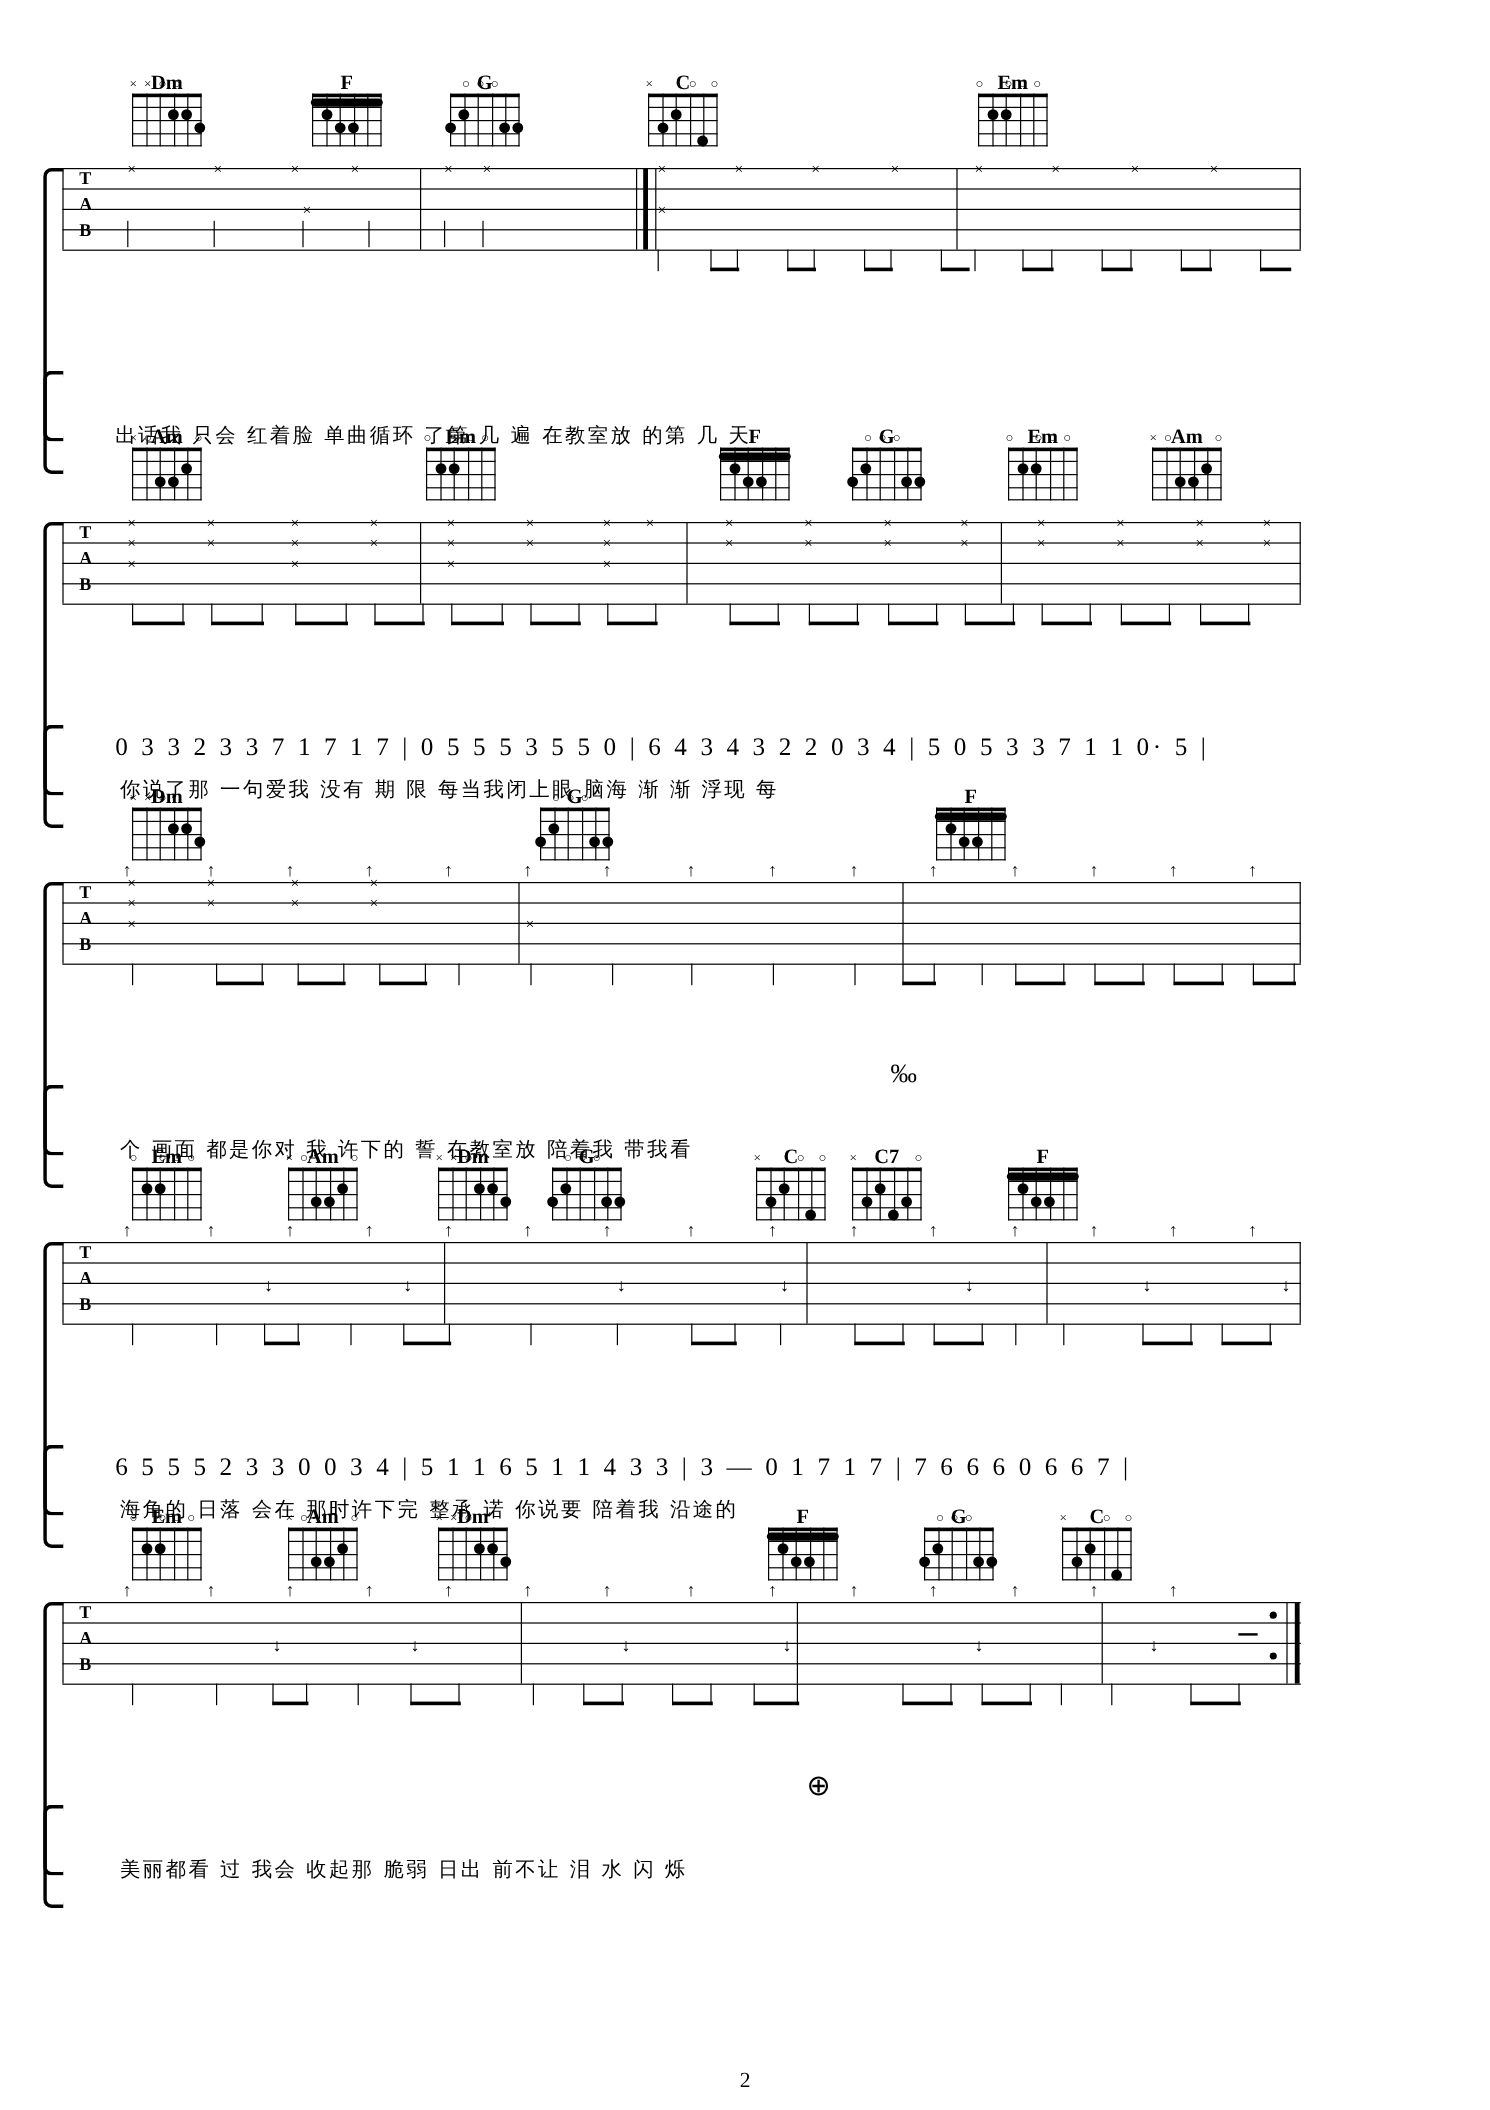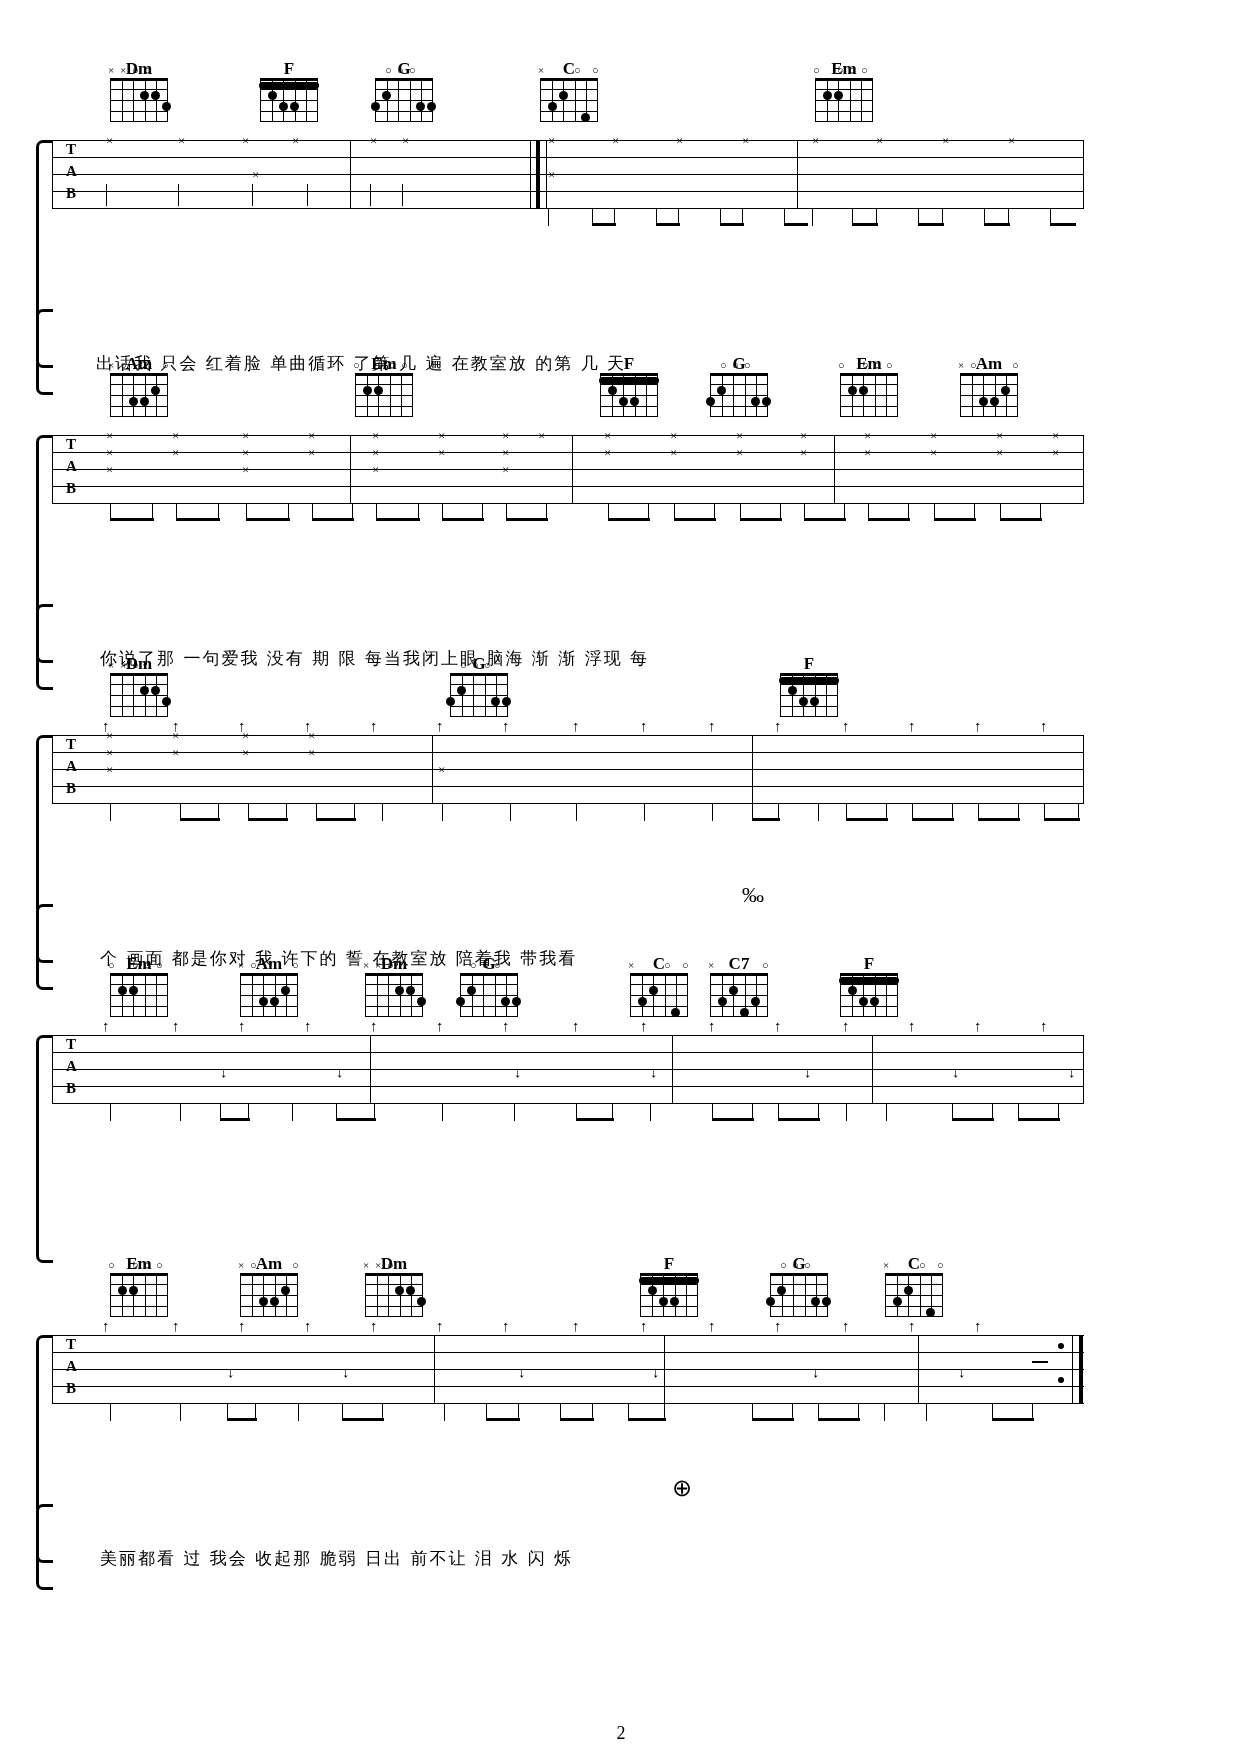--- a/index.html
+++ b/index.html
@@ -471,20 +471,21 @@
       <div class="beam" style="left:622px;top:83px;width:42px;"></div>
         <div class="beam" style="left:688px;top:83px;width:42px;"></div>
       <div class="beam" style="left:752px;top:83px;width:42px;"></div>
         <div class="beam" style="left:816px;top:83px;width:42px;"></div>
       <div class="beam" style="left:882px;top:83px;width:42px;"></div>
         <div class="beam" style="left:948px;top:83px;width:42px;"></div>
     </div>
 
     <div class="numrow" style="left:0;top:255px;width:1242px;height:80px;">
       <div class="brace" style="top:-6px;height:80px;"></div>
+      <div style="position:absolute;left:96px;top:0;font-size:21px;letter-spacing:3px;white-space:nowrap;">0 3 3 2 3 3 7 1 7 1 7 | 0 5 5 5 3 5 5 0 | 6 4 3 4 3 2 2 0 3 4 | 5 0 5 3 3 7 1 1 0· 5 |</div>
       <div class="lyr" style="left:100px;top:40px;letter-spacing:2px;white-space:nowrap;">你说了那 一句爱我 没有 期 限   每当我闭上眼 脑海 渐 渐 浮现    每</div>
     </div>
   </div>
 
   <div class="system" style="position:absolute;left:0;top:655px;width:1242px;height:290px;">
 
     <div class="chord" style="left:108px;top:0;">
       <div class="cname">Dm</div>
       <div class="grid">
         <div class="mark" style="left:-2px;">×</div>
@@ -861,20 +862,25 @@
         <div class="stem" style="left:1006px;top:68px;height:18px;"></div>
       <div class="beam" style="left:168px;top:83px;width:30px;"></div>
         <div class="beam" style="left:284px;top:83px;width:40px;"></div>
       <div class="beam" style="left:524px;top:83px;width:38px;"></div>
         <div class="beam" style="left:660px;top:83px;width:42px;"></div>
       <div class="beam" style="left:726px;top:83px;width:42px;"></div>
         <div class="beam" style="left:900px;top:83px;width:42px;"></div>
       <div class="beam" style="left:966px;top:83px;width:42px;"></div>
     </div>
 
+    <div class="numrow" style="left:0;top:255px;width:1242px;height:80px;">
+      <div class="brace" style="top:-6px;height:80px;"></div>
+      <div style="position:absolute;left:96px;top:0;font-size:21px;letter-spacing:3px;white-space:nowrap;">6 5 5 5 2 3 3 0 0 3 4 | 5 1 1 6 5 1 1 4 3 3 | 3 — 0 1 7 1 7 | 7 6 6 6  0 6 6 7 |</div>
+      <div class="lyr" style="left:100px;top:40px;letter-spacing:2px;white-space:nowrap;">海角的 日落  会在 那时许下完 整承 诺    你说要 陪着我   沿途的</div>
+    </div>
   </div>
 
   <div class="system" style="position:absolute;left:0;top:1255px;width:1242px;height:300px;">
 
     <div class="chord" style="left:108px;top:0;">
       <div class="cname">Em</div>
       <div class="grid">
         <div class="mark" style="left:-2px;">○</div>
           <div class="mark" style="left:22px;">○</div>
           <div class="mark" style="left:34px;">○</div>

